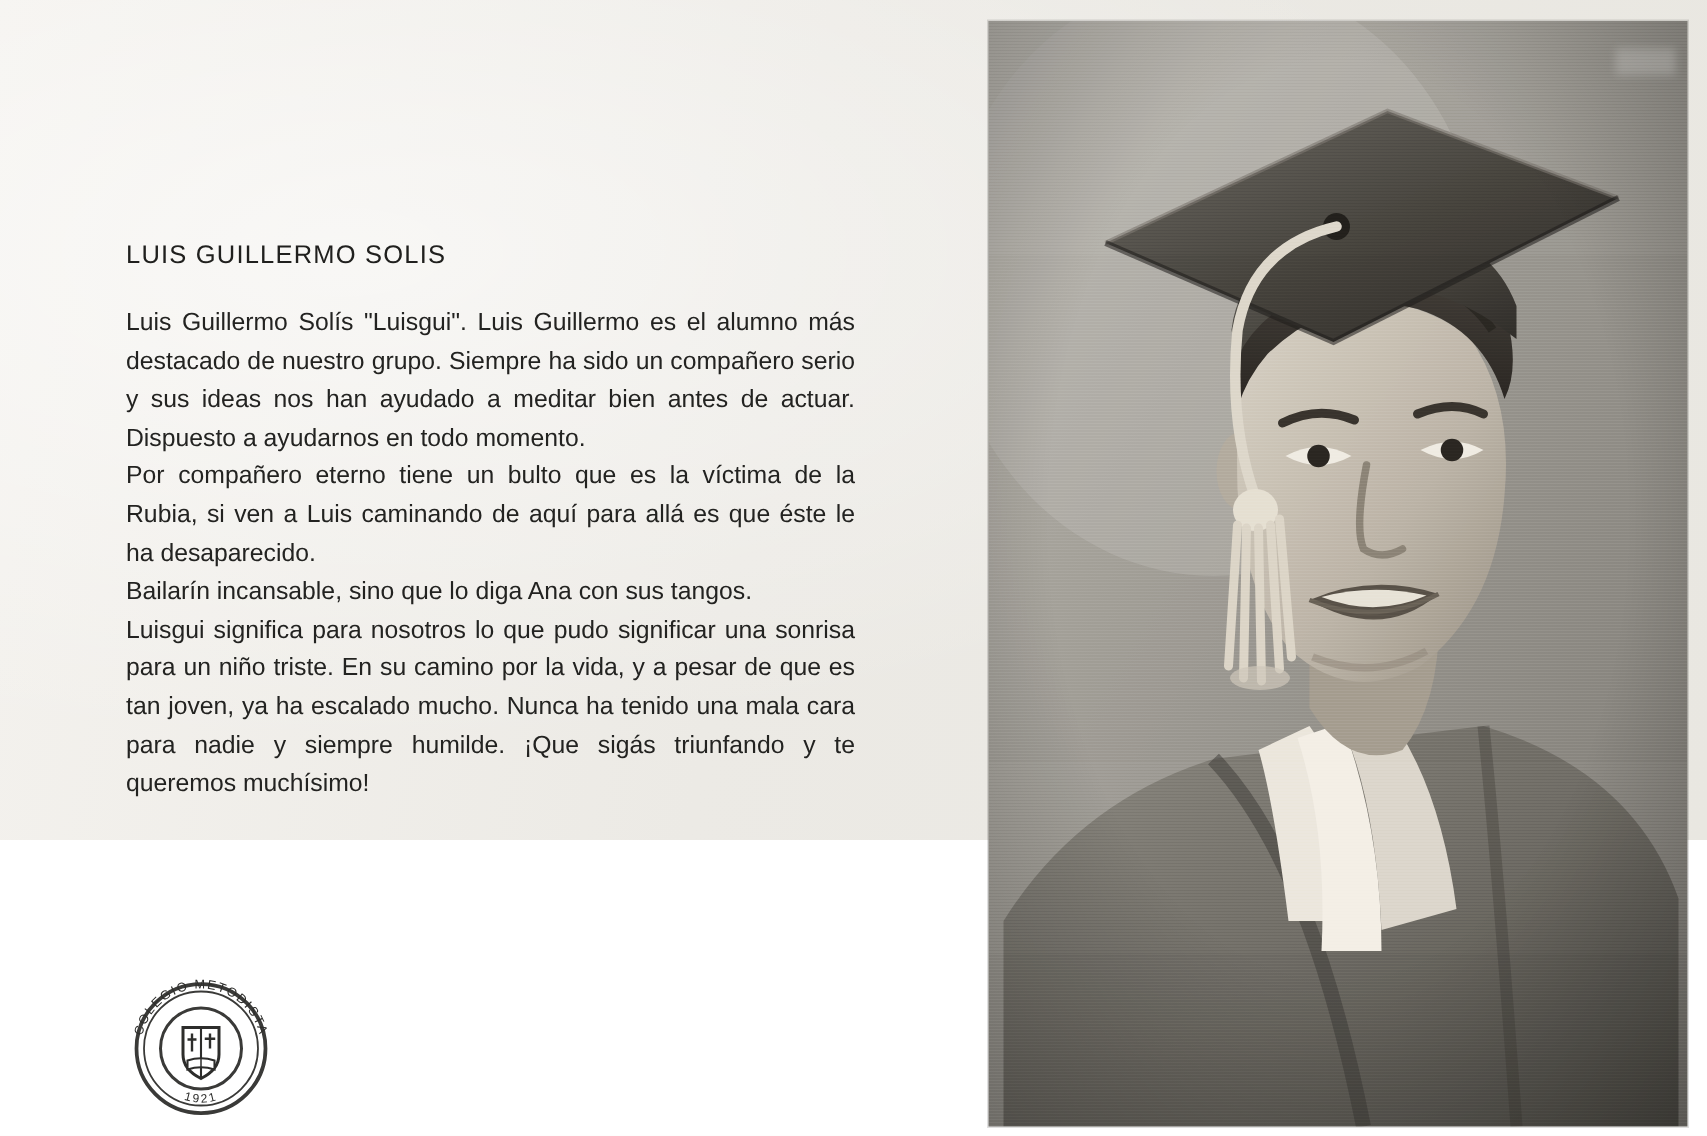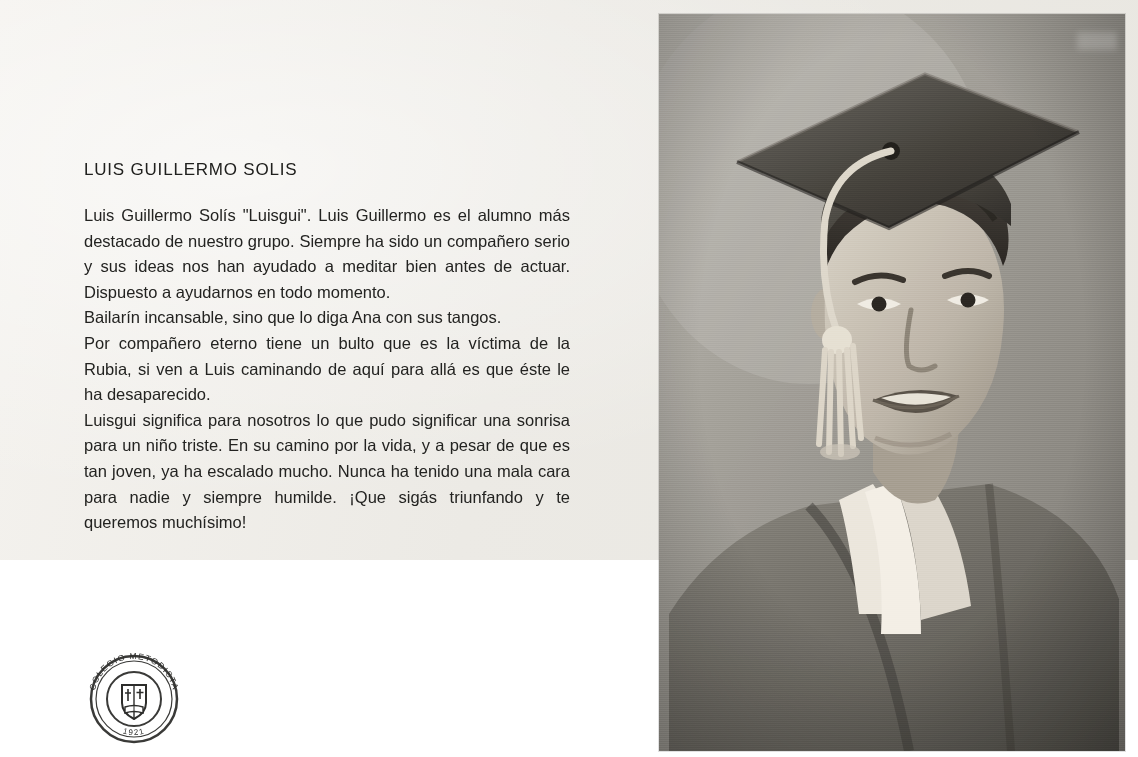--- a/index.html
+++ b/index.html
@@ -108,22 +108,22 @@
 <body>
 
 <div class="page">
 
   <div class="left-col">
 
     <div class="entry-title">LUIS GUILLERMO SOLIS</div>
 
     <div class="bio">
       <p>Luis Guillermo Solís "Luisgui". Luis Guillermo es el alumno más destacado de nuestro grupo. Siempre ha sido un compañero serio y sus ideas nos han ayudado a meditar bien antes de actuar. Dispuesto a ayudarnos en todo momento.</p>
+      <p>Por compañero eterno tiene un bulto que es la víctima de la Rubia, si ven a Luis caminando de aquí para allá es que éste le ha desaparecido.</p>
       <p>Bailarín incansable, sino que lo diga Ana con sus tangos.</p>
-      <p>Por compañero eterno tiene un bulto que es la víctima de la Rubia, si ven a Luis caminando de aquí para allá es que éste le ha desaparecido.</p>
       <p>Luisgui significa para nosotros lo que pudo significar una sonrisa para un niño triste. En su camino por la vida, y a pesar de que es tan joven, ya ha escalado mucho. Nunca ha tenido una mala cara para nadie y siempre humilde. ¡Que sigás triunfando y te queremos muchísimo!</p>
     </div>
 
     <div class="seal">
       <svg width="112" height="112" viewBox="0 0 112 112" xmlns="http://www.w3.org/2000/svg">
         <defs>
           <path id="sealTop" d="M 16,58 A 40,40 0 0 1 96,58"></path>
           <path id="sealBot" d="M 20,58 A 36,36 0 0 0 92,58"></path>
         </defs>
         <circle cx="56" cy="58" r="43" fill="none" stroke="#3a3a38" stroke-width="2.5"></circle>

